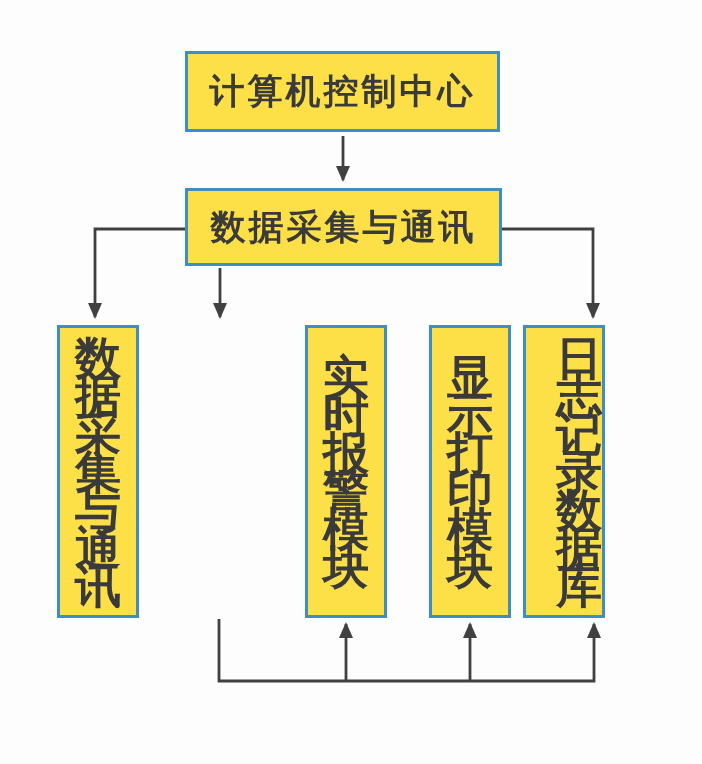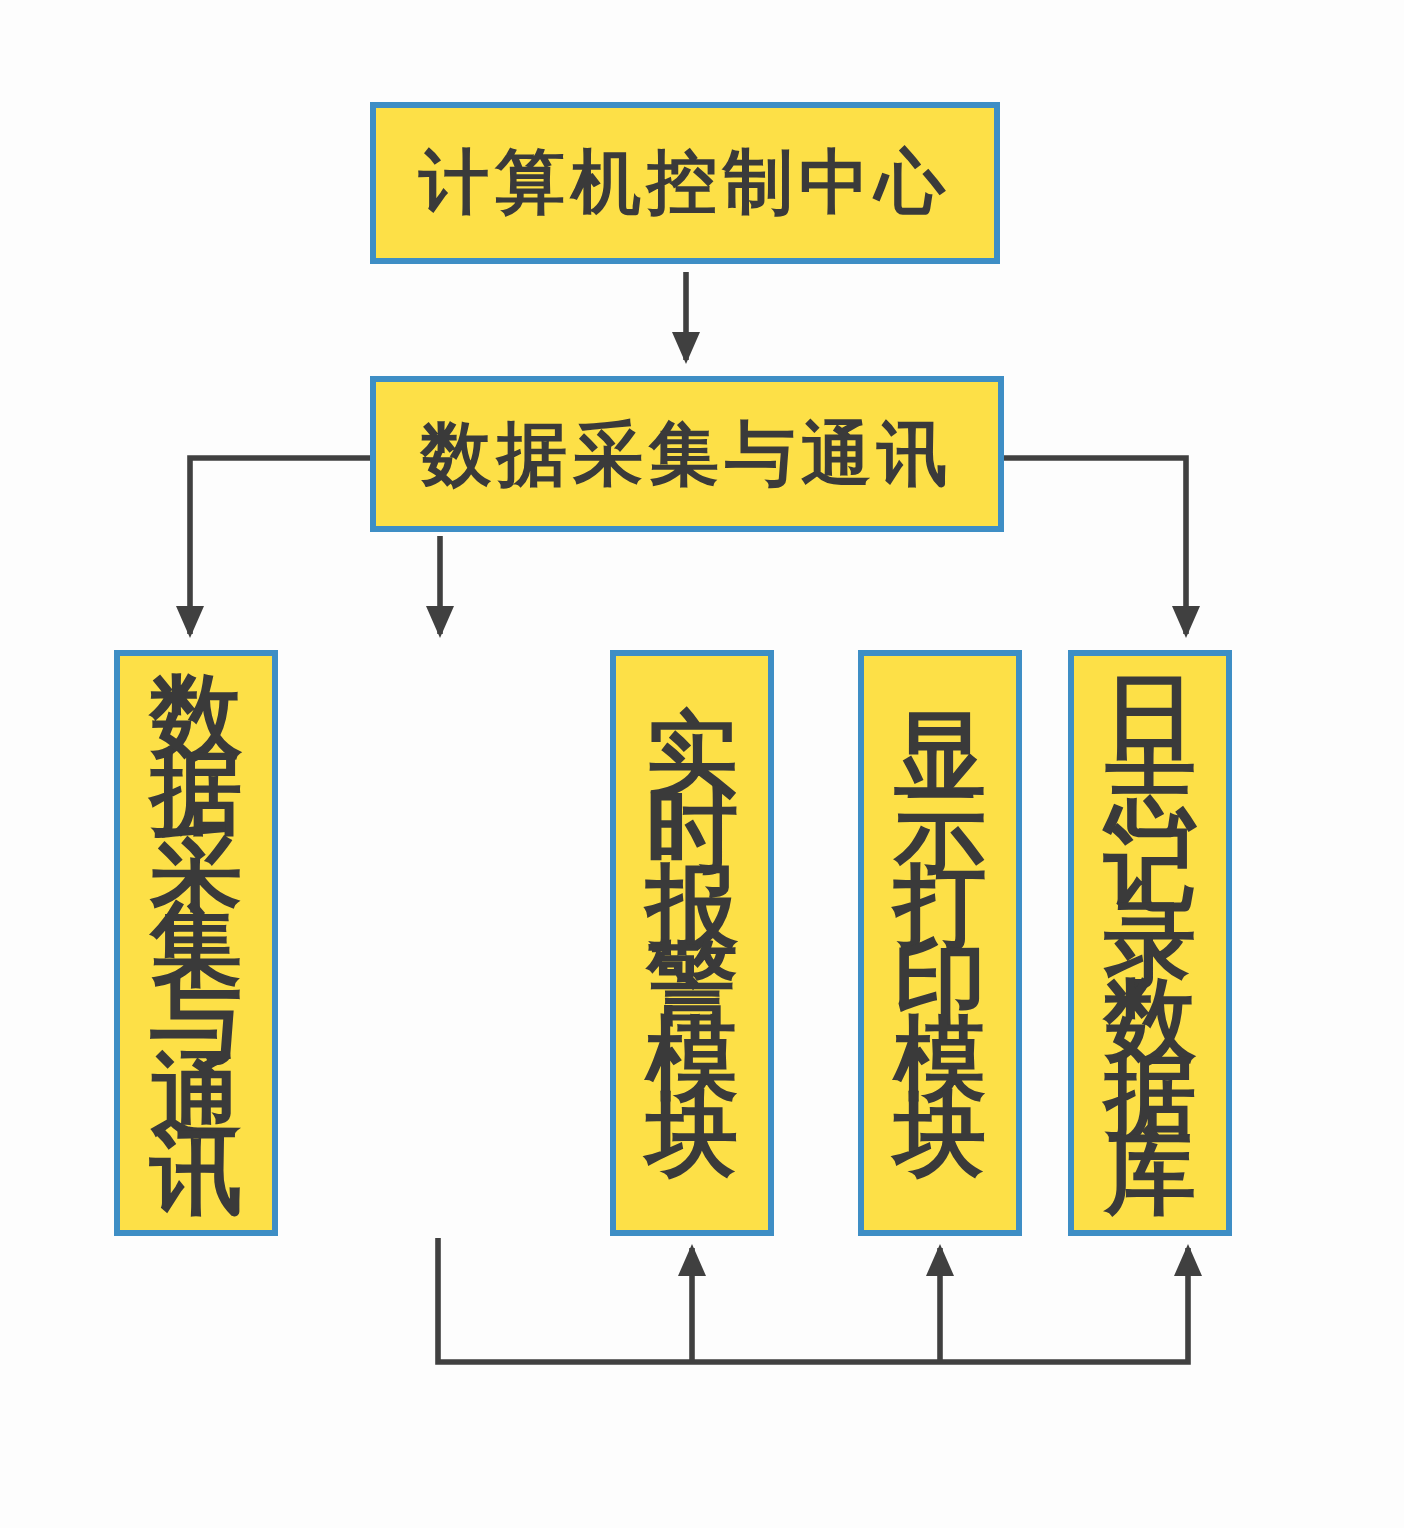--- a/index.html
+++ b/index.html
@@ -49,21 +49,21 @@
     width: 1em;
     font-size: 46px;
     line-height: 38px;
     word-break: break-all;
     text-align: center;
   }
   .node-m0 { left: 57px;  }
   .node-m1 { left: 181px; }
   .node-m2 { left: 305px; }
   .node-m3 { left: 429px; }
-  .node-m4 { left: 534px; }
+  .node-m4 { left: 523px; justify-content: flex-end; }
 
   .edge {
     fill: none;
     stroke: #404040;
     stroke-width: 2.8;
     stroke-linejoin: miter;
   }
 </style>
 </head>
 <body>

